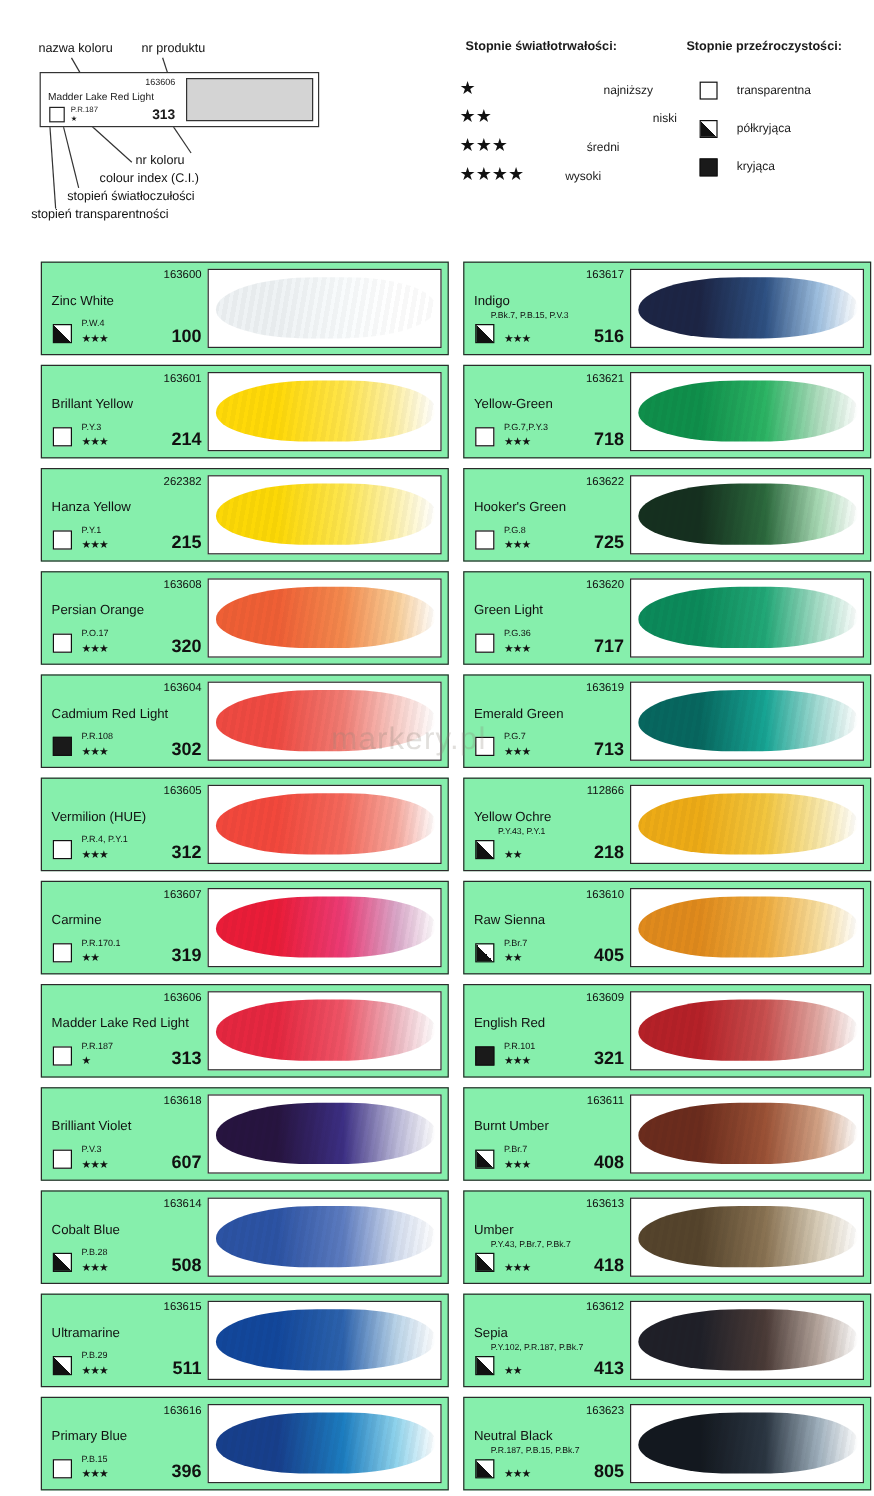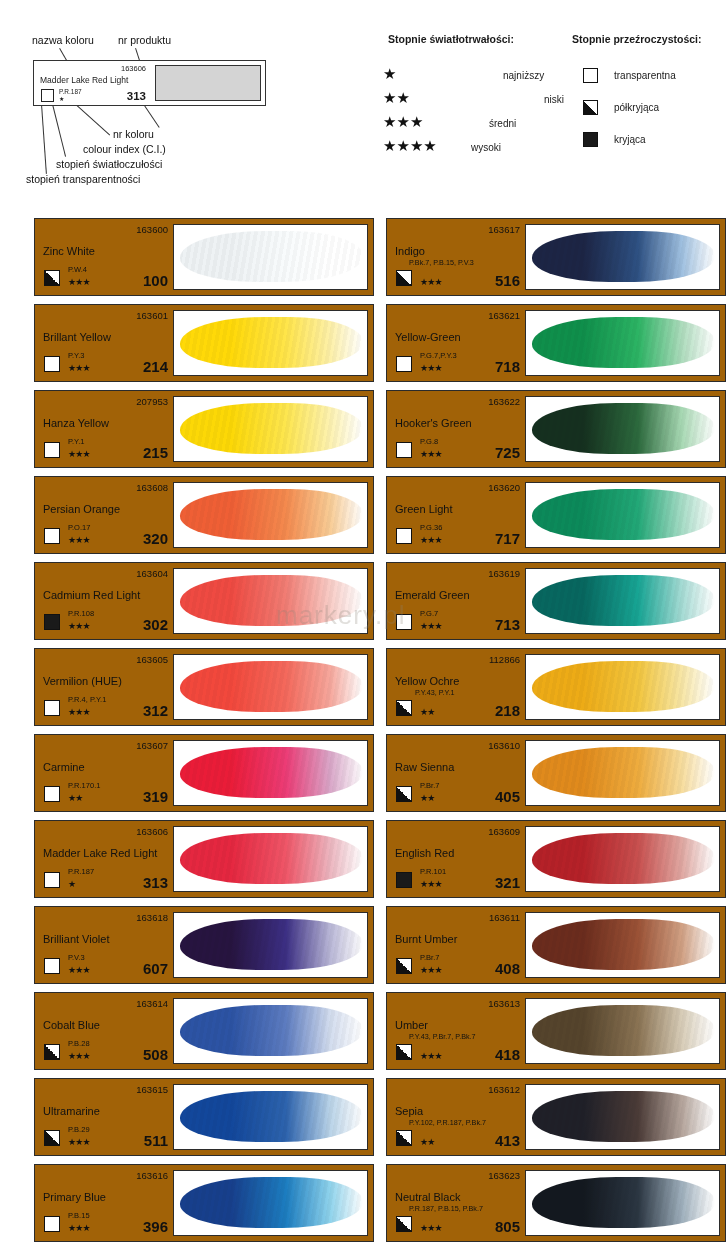--- a/index.html
+++ b/index.html
@@ -57,21 +57,21 @@
     grid-template-columns: repeat(2, 340px);
     column-gap: 12px;
     row-gap: 8px;
     padding: 18px 18px 0 34px;
   }
 
   .card {
     position: relative;
     height: 78px;
     border: 1.8px solid #2b2b2b;
-    background: #a16207;
+    background: #86efac;
     display: flex;
   }
   .card-info { position: relative; width: 138px; flex: 0 0 138px; }
   .c-prodno { position: absolute; right: 5px; top: 5px; font-size: 9.5px; color:#111; }
   .c-name  { position: absolute; left: 8px; top: 26px; font-size: 11px; color:#111; white-space: nowrap; }
   .c-ci    { position: absolute; left: 33px; bottom: 21px; font-size: 7.5px; color:#111; white-space: nowrap; }
   .c-ci.wide { left: 28px; bottom: 28px; font-size: 7.2px; }
   .c-ci.wide2 { left: 22px; bottom: 28px; font-size: 7.2px; }
   .c-trans { position: absolute; left: 9px; bottom: 9px; width: 16px; height: 16px; }
   .c-stars { position: absolute; left: 33px; bottom: 8px; font-size: 9px; letter-spacing: -0.8px; line-height: 1; color:#111; }
@@ -216,21 +216,21 @@
         <span class="c-ci">P.G.7,P.Y.3</span>
         <span class="c-stars">★★★</span>
         <span class="c-colno">718</span>
       </div>
       <div class="card-sw">
         <div class="paint" style="background: linear-gradient(to right, rgb(15, 143, 75) 0%, rgb(15, 143, 75) 28%, rgb(44, 180, 100) 58%, rgb(174, 220, 189) 82%, rgb(255, 255, 255) 100%);"></div>
       </div>
     </div>
     <div class="card">
       <div class="card-info">
-        <span class="c-prodno">207953</span>
+        <span class="c-prodno">262382</span>
         <span class="c-name">Hanza Yellow</span>
         <div class="c-trans box-ico " style="width: 16px; height: 16px;"></div>
         <span class="c-ci">P.Y.1</span>
         <span class="c-stars">★★★</span>
         <span class="c-colno">215</span>
       </div>
       <div class="card-sw">
         <div class="paint" style="background: linear-gradient(to right, rgb(252, 216, 6) 0%, rgb(252, 216, 6) 28%, rgb(253, 230, 79) 58%, rgb(253, 242, 176) 82%, rgb(255, 255, 255) 100%);"></div>
       </div>
     </div>

